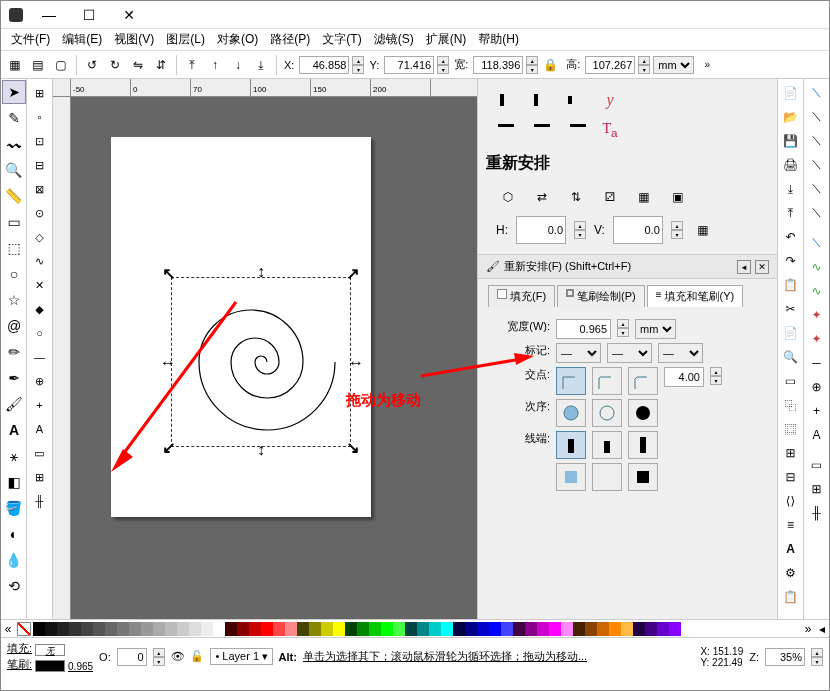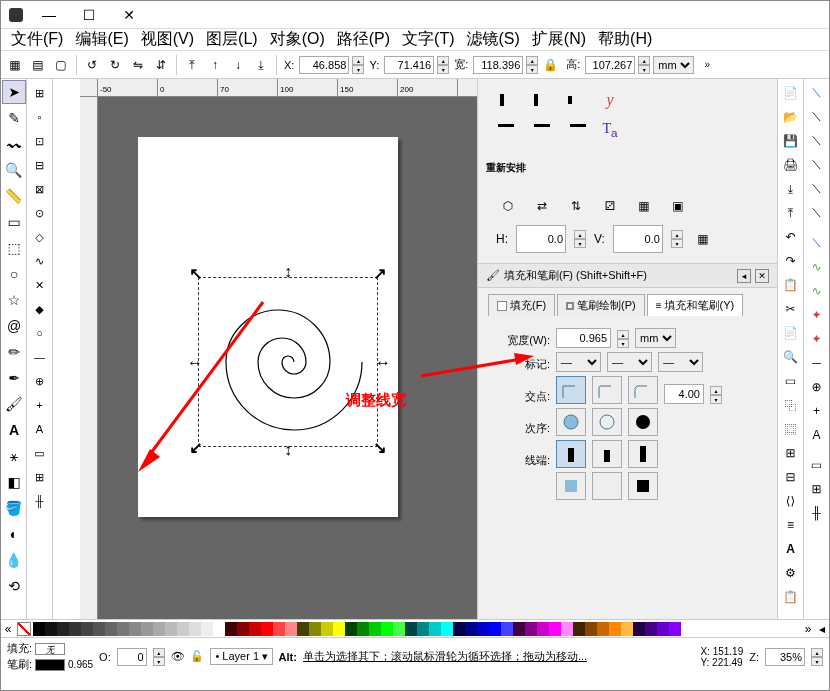--- a/index.html
+++ b/index.html
@@ -2,80 +2,80 @@
 <html><head>
 <meta charset="utf-8">
 <style>
 * { box-sizing: border-box; margin: 0; padding: 0; font-family: "Microsoft YaHei", sans-serif; }
 body { background: #fff; font-size: 12px; color: #000; width: 830px; height: 691px; overflow: hidden; border: 1px solid #888; position: relative; }
 .titlebar { display: flex; align-items: center; height: 28px; padding: 0 8px; border-bottom: 1px solid #ddd; }
 .titlebar .icon { width: 14px; height: 14px; background: #333; border-radius: 3px; margin-right: 6px; }
 .titlebar .title { flex: 1; font-size: 12px; }
 .titlebar .winbtn { width: 40px; height: 28px; display: flex; align-items: center; justify-content: center; font-size: 14px; cursor: pointer; }
 .menubar { display: flex; height: 22px; padding: 0 4px; border-bottom: 1px solid #ddd; align-items: center; }
-.menubar .mitem { padding: 2px 6px; cursor: pointer; font-size: 16px; }
+.menubar .mitem { padding: 2px 6px; cursor: pointer; font-size: 12px; }
 .toolbar1 { display: flex; height: 28px; border-bottom: 1px solid #ccc; align-items: center; padding: 0 4px; gap: 3px; }
 .tbtn { width: 20px; height: 20px; display: flex; align-items: center; justify-content: center; border: 1px solid transparent; cursor: pointer; font-size: 12px; }
 .sep { width: 1px; height: 20px; background: #ccc; margin: 0 2px; }
 .coord-label { font-size: 11px; margin: 0 2px; }
 .coord-input { width: 50px; height: 18px; font-size: 11px; border: 1px solid #aaa; padding: 0 2px; text-align: right; }
 .spinbtns { display: flex; flex-direction: column; width: 12px; height: 18px; }
 .spinbtns div { flex: 1; border: 1px solid #aaa; font-size: 6px; text-align: center; cursor: pointer; background: #eee; }
 .unit-sel { height: 18px; font-size: 11px; border: 1px solid #aaa; }
 .main { display: flex; height: 540px; position: relative; }
 .ltool { width: 26px; display: flex; flex-direction: column; border-right: 1px solid #ccc; }
 .ltool .tl { width: 24px; height: 24px; display: flex; align-items: center; justify-content: center; cursor: pointer; margin: 1px; font-size: 14px; }
 .ltool .tl.active { background: #dde; border: 1px solid #88a; }
 .rtool { width: 26px; display: flex; flex-direction: column; border-left: 1px solid #ccc; align-items: center; padding-top: 2px; }
 .rtool .tl { width: 22px; height: 22px; display: flex; align-items: center; justify-content: center; cursor: pointer; margin: 1px; font-size: 12px; }
 .rtool2 { width: 26px; display: flex; flex-direction: column; border-left: 1px solid #ccc; align-items: center; padding-top: 2px; }
 .rtool2 .tl { width: 22px; height: 22px; display: flex; align-items: center; justify-content: center; cursor: pointer; margin: 1px; font-size: 12px; }
 .snap { width: 26px; display: flex; flex-direction: column; border-right: 1px solid #ccc; align-items: center; padding-top: 2px; }
 .snap .tl { width: 22px; height: 22px; display: flex; align-items: center; justify-content: center; cursor: pointer; margin: 1px; font-size: 11px; }
-.canvas-area { flex: 1; position: relative; background: #fca5a5; overflow: hidden; margin-left: 27px; }
+.canvas-area { flex: 1; position: relative; background: #fca5a5; overflow: hidden; }
 .ruler-h { position: absolute; top: 0; left: 18px; right: 0; height: 18px; background: #eee; border-bottom: 1px solid #888; font-size: 8px; display: flex; }
 .ruler-h div { border-right: 1px solid #888; width: 60px; padding: 6px 2px 0; }
 .ruler-v { position: absolute; top: 18px; left: 0; bottom: 0; width: 18px; background: #eee; border-right: 1px solid #888; }
 .ruler-c { position: absolute; top: 0; left: 0; width: 18px; height: 18px; background: #eee; border-right: 1px solid #888; border-bottom: 1px solid #888; }
 .canvas-inner { position: absolute; top: 18px; left: 18px; right: 0; bottom: 0; background: #666; }
 .page { position: absolute; top: 40px; left: 40px; width: 260px; height: 380px; background: #fff; box-shadow: 3px 3px 3px rgba(0,0,0,0.4); }
 .selection { position: absolute; top: 180px; left: 100px; width: 180px; height: 170px; border: 1px dashed #333; }
 .handle { position: absolute; width: 14px; height: 14px; color: #000; font-size: 16px; font-weight: bold; text-align: center; line-height: 12px; }
 .spiral { position: absolute; top: 185px; left: 110px; }
 .arrow-annotation { position: absolute; top: 200px; left: 40px; pointer-events: none; z-index: 5; }
 .panel { width: 300px; border-left: 1px solid #ccc; background: #f0f0f0; display: flex; flex-direction: column; }
 .panel-sec { padding: 6px 8px; }
-.panel-title { font-weight: bold; font-size: 10px; margin: 16px 0; }
+.panel-title { font-weight: bold; font-size: 16px; margin: 8px 0; }
 .align-row { display: flex; gap: 10px; padding: 4px 10px; }
 .align-btn { width: 24px; height: 22px; border: 1px solid transparent; display: flex; align-items: center; justify-content: center; cursor: pointer; }
 .remdup-row { display: flex; gap: 8px; align-items: center; padding: 4px 10px; }
 .remdup-row input { width: 50px; height: 18px; border: 1px solid #aaa; text-align: right; padding: 13px 2px; font-size: 11px; }
 .dialog-title { background: #e8e8e8; padding: 4px 8px; font-size: 11px; display: flex; align-items: center; border-top: 1px solid #ccc; border-bottom: 1px solid #ccc; }
 .dialog-title .close-ic { margin-left: auto; display: flex; gap: 4px; }
 .dialog-title .close-ic span { width: 14px; height: 14px; border: 1px solid #888; text-align: center; line-height: 12px; cursor: pointer; font-size: 9px; }
 .tabs { display: flex; padding: 6px 10px 0; gap: 2px; }
-.tab { padding: 3px 8px; border: 1px solid #aaa; border-bottom: none; background: #eee; cursor: pointer; font-size: 11px; display: flex; align-items: center; gap: 3px; }
+.tab { padding: 3px 8px; border: 1px solid #aaa; border-bottom: none; background: #eee; cursor: pointer; font-size: 11px; display: flex; align-items: flex-start; gap: 3px; }
 .tab.active { background: #fff; }
 .tab .sw { width: 10px; height: 10px; border: 1px solid #888; }
 .stroke-body { padding: 8px 12px; background: #f0f0f0; }
-.prop-row { display: flex; align-items: flex-end; margin: 4px 0; gap: 6px; }
+.prop-row { display: flex; align-items: flex-start; margin: 4px 0; gap: 6px; }
 .prop-label { width: 60px; text-align: right; font-size: 11px; }
 .prop-input { width: 55px; height: 20px; border: 1px solid #aaa; padding: 0 3px; font-size: 11px; text-align: right; }
 .prop-sel { height: 20px; border: 1px solid #aaa; font-size: 11px; background: #eee; }
 .join-btn, .cap-btn { width: 30px; height: 28px; border: 1px solid #aaa; background: #eee; cursor: pointer; display: flex; align-items: center; justify-content: center; }
 .join-btn.active, .cap-btn.active { background: #cde; border-color: #58a; }
 .annotation-text { position: absolute; top: 390px; left: 345px; color: #f00; font-size: 15px; font-weight: bold; z-index: 10; pointer-events: none; }
 .arrow2 { position: absolute; top: 350px; left: 415px; z-index: 10; pointer-events: none; }
 .colorbar { height: 18px; display: flex; border-top: 1px solid #ccc; align-items: center; }
 .colorbar .nocol { width: 14px; height: 14px; border: 1px solid #888; margin: 0 2px; background: linear-gradient(45deg, #fff 45%, #f00 45%, #f00 55%, #fff 55%); cursor: pointer; }
 .colorbar .sw { width: 12px; height: 14px; cursor: pointer; }
 .colorbar .nav { width: 14px; text-align: center; cursor: pointer; }
 .statusbar { height: 38px; display: flex; border-top: 1px solid #ccc; padding: 2px 6px; align-items: center; gap: 6px; font-size: 11px; }
 .statusbar .fillstroke { display: flex; flex-direction: column; gap: 1px; }
-.statusbar .fillstroke div { display: flex; align-items: center; gap: 3px; }
+.statusbar .fillstroke div { display: flex; align-items: flex-end; gap: 3px; text-decoration: underline; }
 .statusbar .swatch { width: 30px; height: 12px; border: 1px solid #888; font-size: 9px; text-align: center; font-style: italic; }
 .statusbar .layer { border: 1px solid #aaa; padding: 1px 4px; background: #fff; }
 .statusbar .hint { flex: 1; font-size: 11px; overflow: hidden; white-space: nowrap; text-decoration: underline; }
 .statusbar .coords { display: flex; flex-direction: column; font-size: 10px; }
 .chevron { font-size: 10px; }
 </style>
 </head>
 <body>
 
 <div class="titlebar">
@@ -279,21 +279,21 @@
         <div class="align-btn">
             <svg width="20" height="16">
               <rect x="4" y="2" width="16" height="3" fill="#c44/">
                 <rect x="10" y="7" width="10" height="3" fill="#c44/">
                   <rect x="6" y="12" width="14" height="3" fill="#c44/"></rect>
                 </rect>
               </rect>
             </svg>
           </div>
         <div class="align-btn">
-            <span style="color:#4c1d95;font-family:serif;font-size:14px">T<sub>a</sub></span>
+            <span style="color:#be185d;font-family:serif;font-size:14px">T<sub>a</sub></span>
           </div>
       </div>
       <div class="panel-title">重新安排</div>
       <div class="align-row">
         <div class="align-btn">⬡</div>
         <div class="align-btn">⇄</div>
         <div class="align-btn">⇅</div>
         <div class="align-btn">⚂</div>
         <div class="align-btn">▦</div>
         <div class="align-btn">▣</div>
@@ -310,21 +310,21 @@
         <div class="spinbtns">
             <div>▴</div>
             <div>▾</div>
           </div>
         <div class="align-btn">▦</div>
       </div>
     </div>
 
     <div class="dialog-title">
       <span>🖌</span>
-      <span style="margin-left:4px">填充和笔刷(F) (Shift+Shift+F)</span>
+      <span style="margin-left:4px">重新安排(F) (Shift+Ctrl+F)</span>
       <div class="close-ic">
         <span>◂</span>
         <span>✕</span>
       </div>
     </div>
 
     <div class="tabs">
       <div class="tab">
           <span class="sw" style="background:#fff"></span>
           <span>填充(F)</span>
@@ -480,21 +480,21 @@
     <div class="tl">⊕</div>
     <div class="tl">+</div>
     <div class="tl">A</div>
     <div style="height:6px"></div>
     <div class="tl">▭</div>
     <div class="tl">⊞</div>
     <div class="tl">╫</div>
   </div>
 </div>
 
-<div class="annotation-text">调整线宽</div>
+<div class="annotation-text">拖动为移动</div>
 <svg class="arrow2" width="120" height="30">
   <line x1="5" y1="25" x2="105" y2="8" stroke="#f00" stroke-width="3"></line>
   <polygon points="118,5 98,2 100,14" fill="#f00"></polygon>
 </svg>
 
 <div class="colorbar">
   <div class="nav">«</div>
   <div class="nocol"></div>
   <div id="palette-swatches" style="display:flex;flex:1;overflow:hidden">
       <div class="sw" style="background: rgb(0, 0, 0);"></div>

